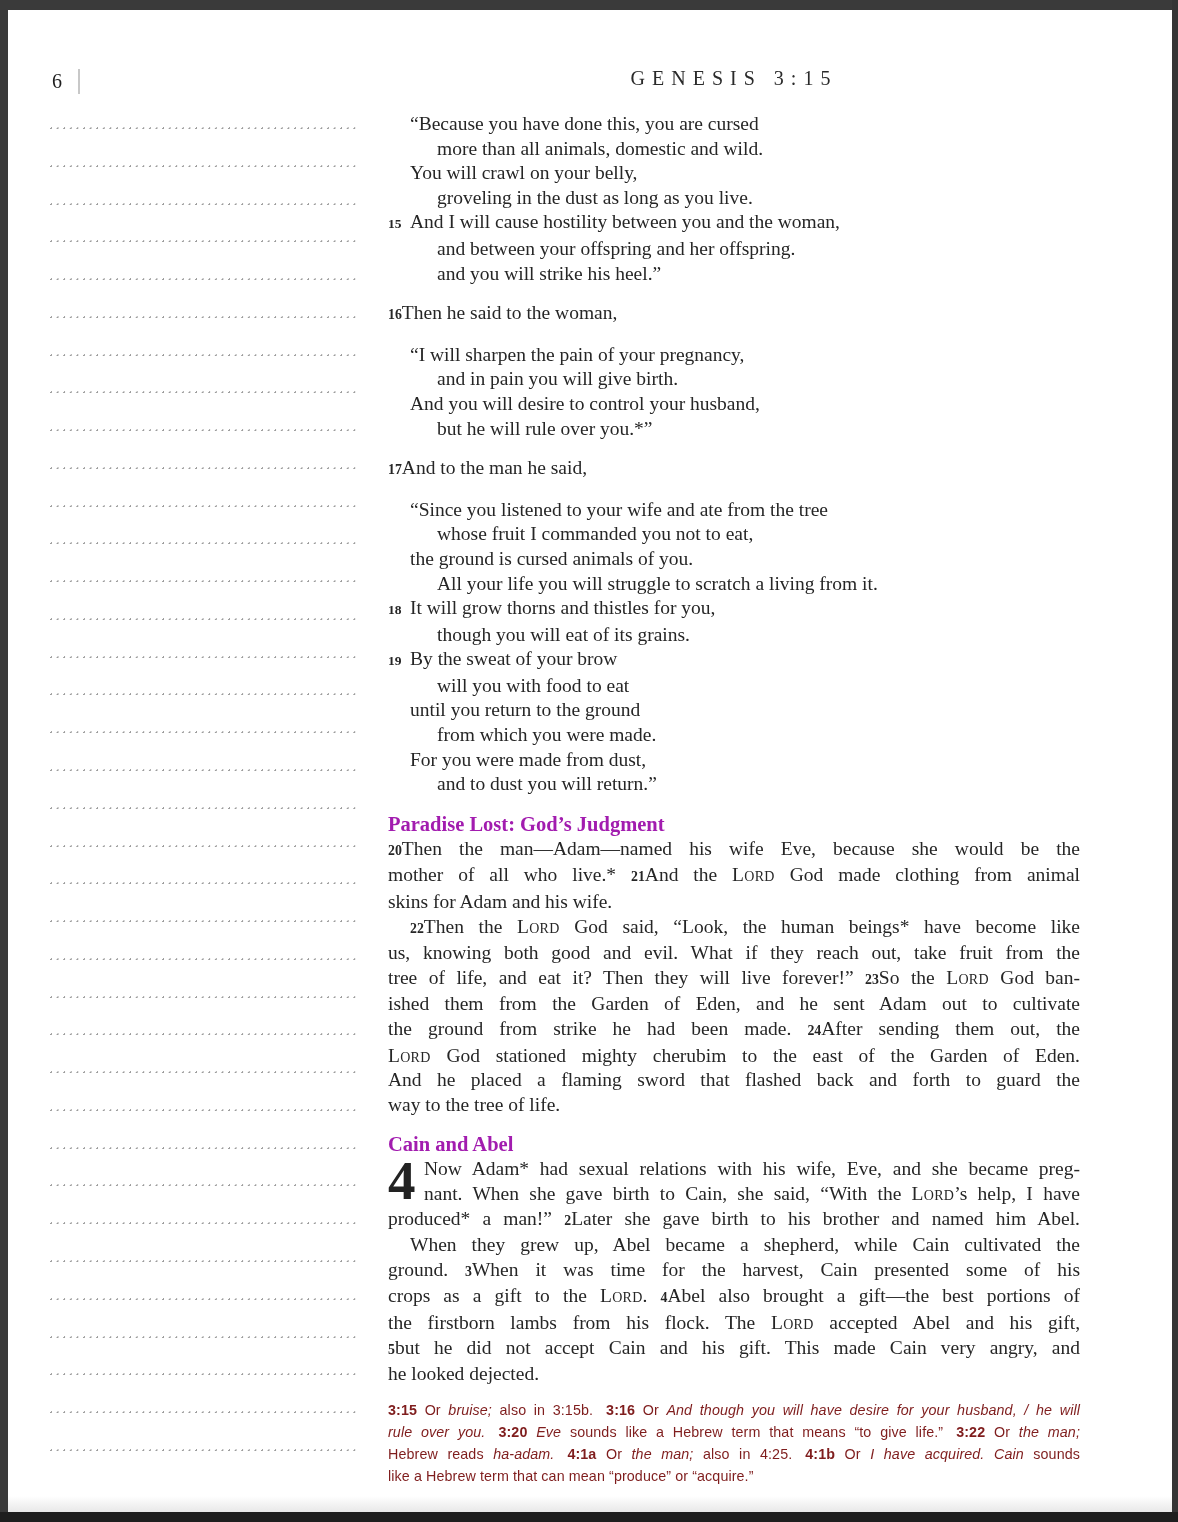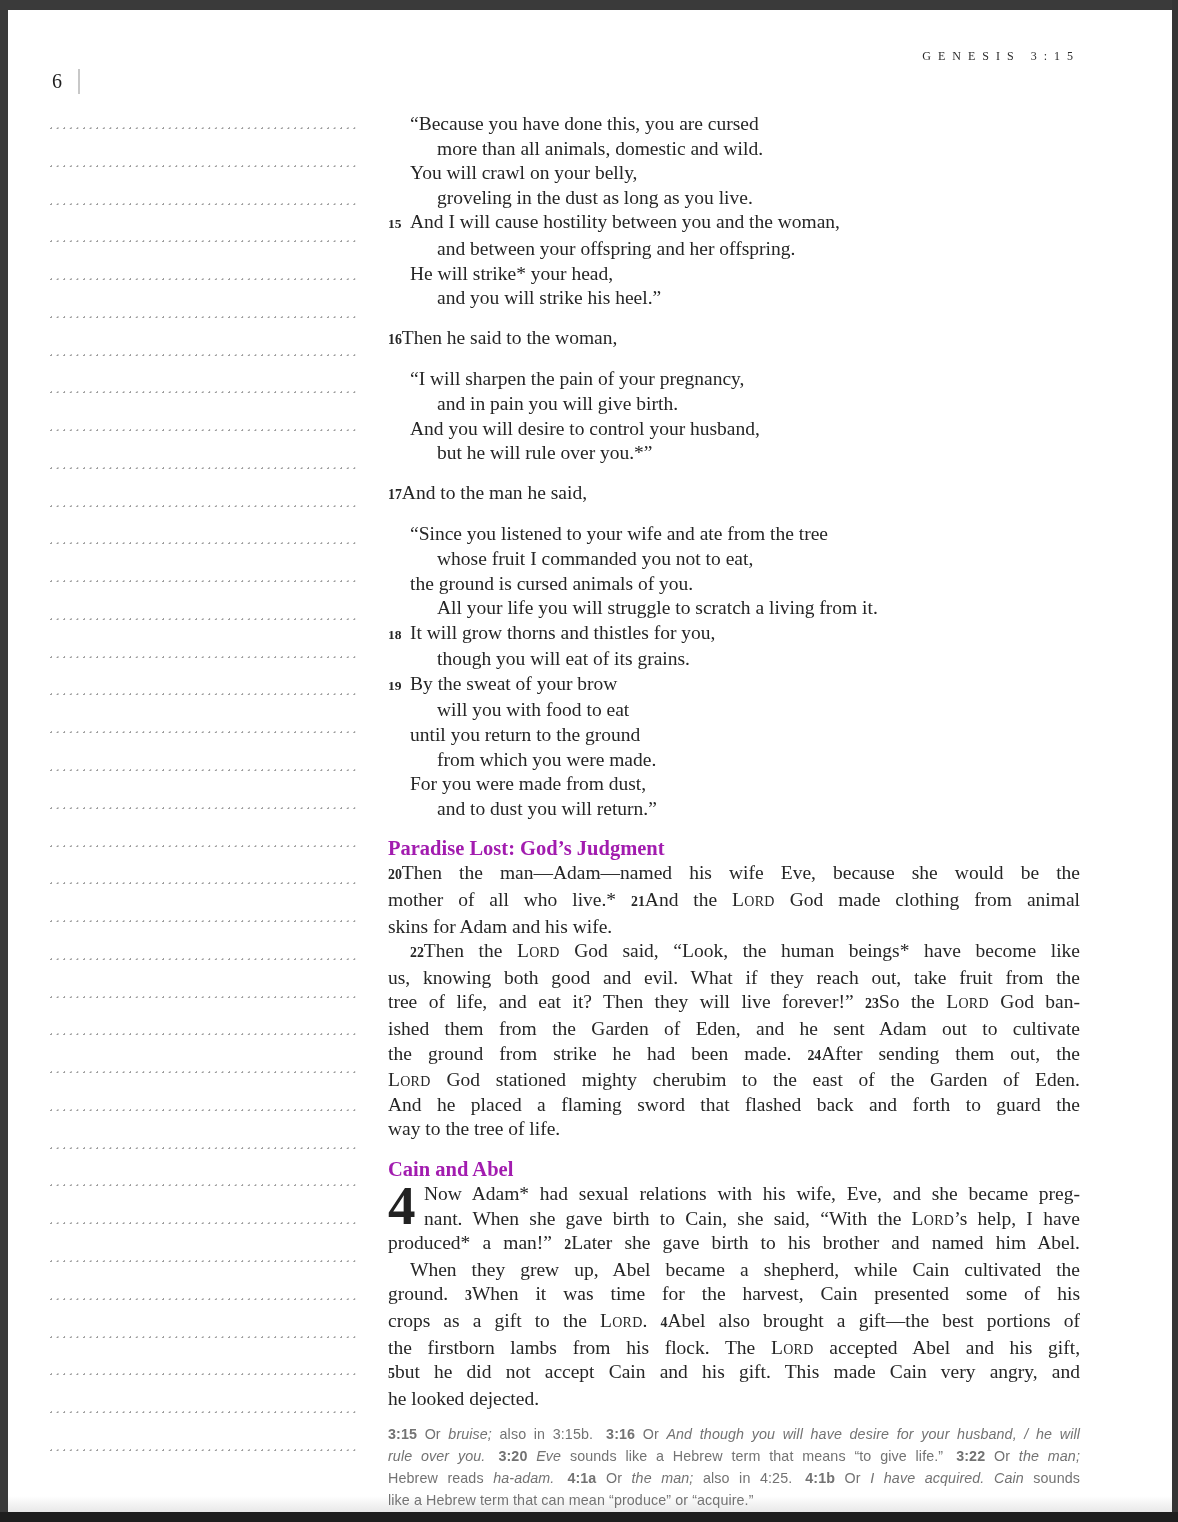--- a/index.html
+++ b/index.html
@@ -13,22 +13,22 @@
   .bar-top{left:0;top:0;width:1178px;height:10px;background:#3a3a3a}
   .bar-left{left:0;top:0;width:8px;height:1522px;background:#3a3a3a}
   .bar-right{left:1172px;top:0;width:6px;height:1522px;background:#353535}
   .bar-bottom{left:0;top:1512px;width:1178px;height:10px;background:#1e1e1e}
   .page-shadow{position:absolute;left:8px;top:1496px;width:1164px;height:16px;
     background:linear-gradient(#ffffff,#e8e8e8);z-index:1}
 
   
   .pagenum{position:absolute;left:52px;top:70px;font-size:20px;color:#1f1f1f;z-index:2}
   .pgsep{position:absolute;left:78px;top:69px;width:2px;height:25px;background:#c8c8c8;z-index:2}
-  .running-head{position:absolute;left:388px;top:49px;width:692px;text-align:right;
-    font-size:12px;letter-spacing:7px;color:#2a2a2a;z-index:2}
+  .running-head{position:absolute;left:388px;top:67px;width:692px;text-align:center;
+    font-size:20px;letter-spacing:7px;color:#2a2a2a;z-index:2}
 
   
   .margin-notes{position:absolute;left:50px;top:127px;width:307px;z-index:2}
   .mline{height:37.78px;position:relative}
   .mline::before{content:"";position:absolute;left:0;top:0;width:100%;height:3px;
     background-image:radial-gradient(circle 1.05px at 1.3px 1.3px,#9c9c9c 95%,rgba(0,0,0,0));
     background-size:6.6px 3px;background-repeat:repeat-x}
 
   
   .col{position:absolute;left:388px;top:112px;width:692px;z-index:3;
@@ -47,21 +47,21 @@
   .s-gap{display:inline-block;width:13px}
   h2{font-size:20.5px;line-height:25px;font-weight:700;margin:15px 0 0 0;color:#a21caf;
      font-family:"Liberation Serif", serif}
   .para{margin:0}
   .jl{text-align:justify;text-align-last:justify}
   .jl.last{text-align-last:left}
   .fl-indent{padding-left:22px}
   .dropcap{float:left;width:31px;height:47px;margin:2px 5px 0 0;
     font-size:55px;line-height:44px;font-weight:700;color:#222}
   .fn{margin-top:12px;font-family:"Liberation Sans", sans-serif;
-    font-size:14.3px;line-height:22px;color:#737373;letter-spacing:.1px}
+    font-size:14.3px;line-height:22px;color:#7f1d1d;letter-spacing:.1px}
 </style>
 </head>
 <body>
 
 <div class="bar bar-top"></div>
 <div class="bar bar-left"></div>
 <div class="bar bar-right"></div>
 <div class="page-shadow"></div>
 <div class="bar bar-bottom"></div>
 
@@ -110,21 +110,20 @@
 
 <main class="col">
 
   <div class="poem">
     <div class="pline ind1"><span>“Because you have done this, you are cursed</span></div>
     <div class="pline ind2"><span>more than all animals, domestic and wild.</span></div>
     <div class="pline ind1"><span>You will crawl on your belly,</span></div>
     <div class="pline ind2"><span>groveling in the dust as long as you live.</span></div>
     <div class="pline"><span class="s-pvn">15</span><span>And I will cause hostility between you and the woman,</span></div>
     <div class="pline ind2"><span>and between your offspring and her offspring.</span></div>
-    <div class="pline ind1"><span>He will strike* your head,</span></div>
     <div class="pline ind2"><span>and you will strike his heel.”</span></div>
   </div>
 
   <div class="prose"><span class="s-vn">16</span><span>Then he said to the woman,</span></div>
 
   <div class="poem">
     <div class="pline ind1"><span>“I will sharpen the pain of your pregnancy,</span></div>
     <div class="pline ind2"><span>and in pain you will give birth.</span></div>
     <div class="pline ind1"><span>And you will desire to control your husband,</span></div>
     <div class="pline ind2"><span>but he will rule over you.*”</span></div>

